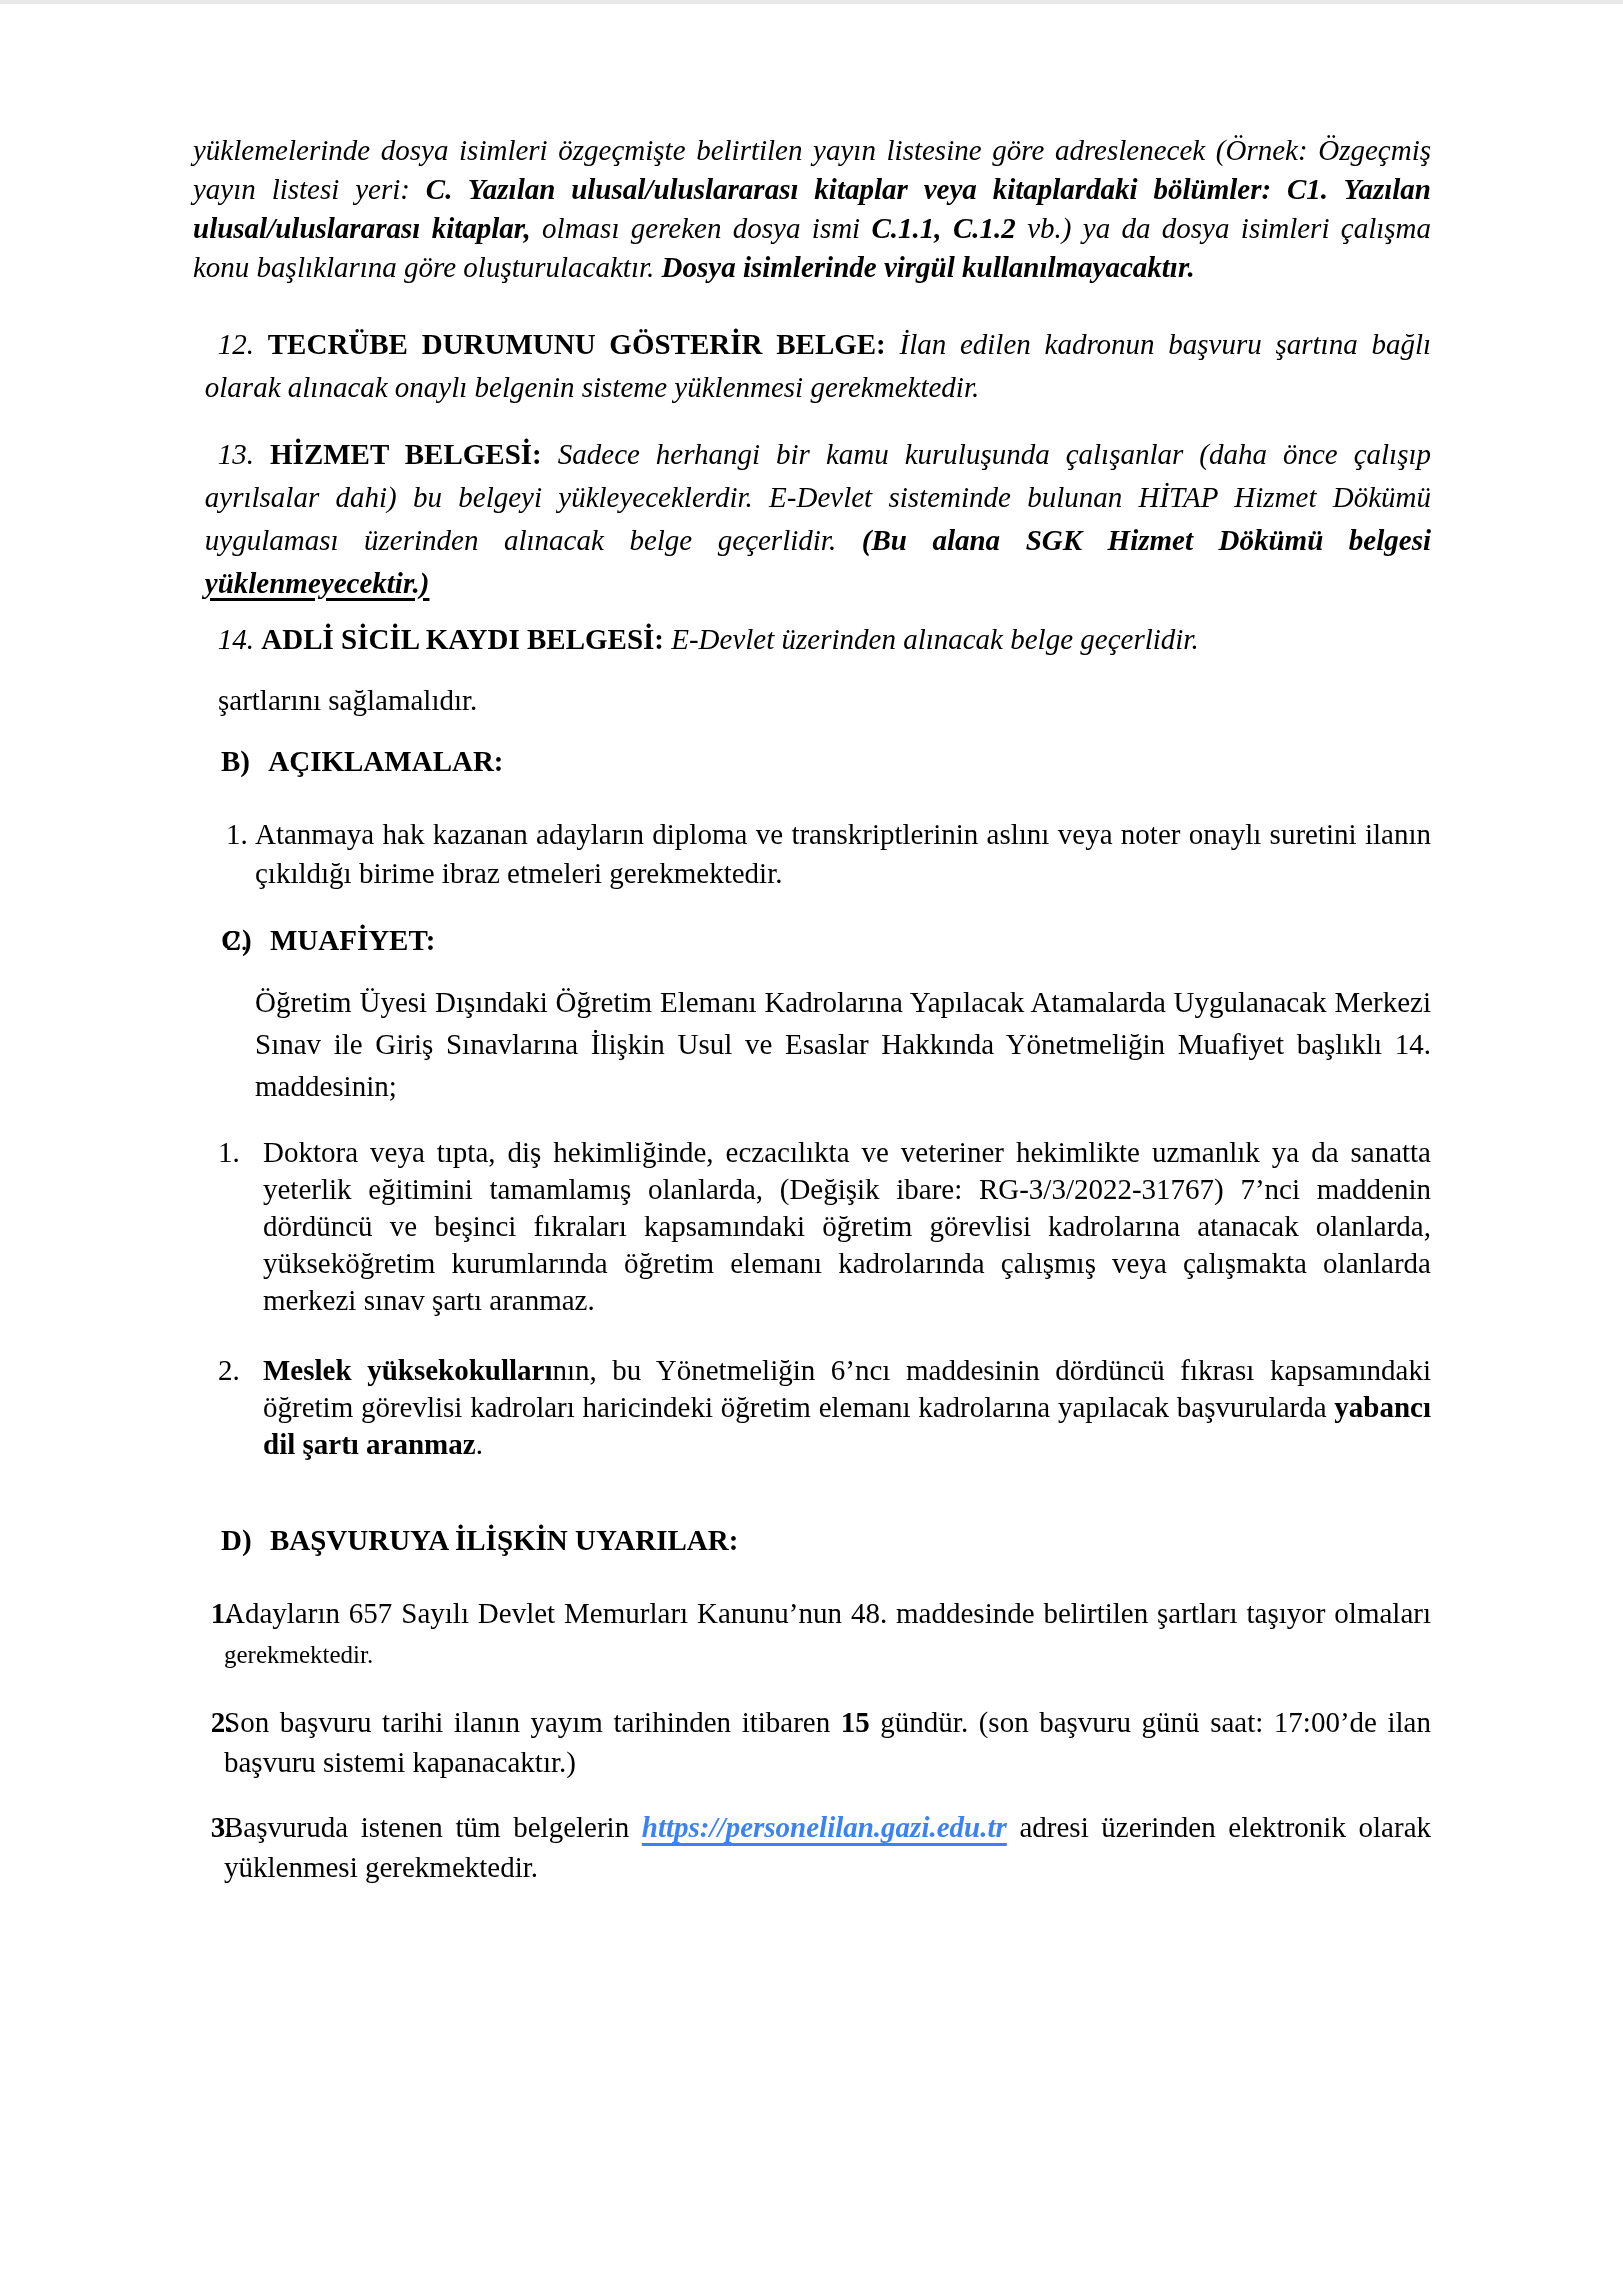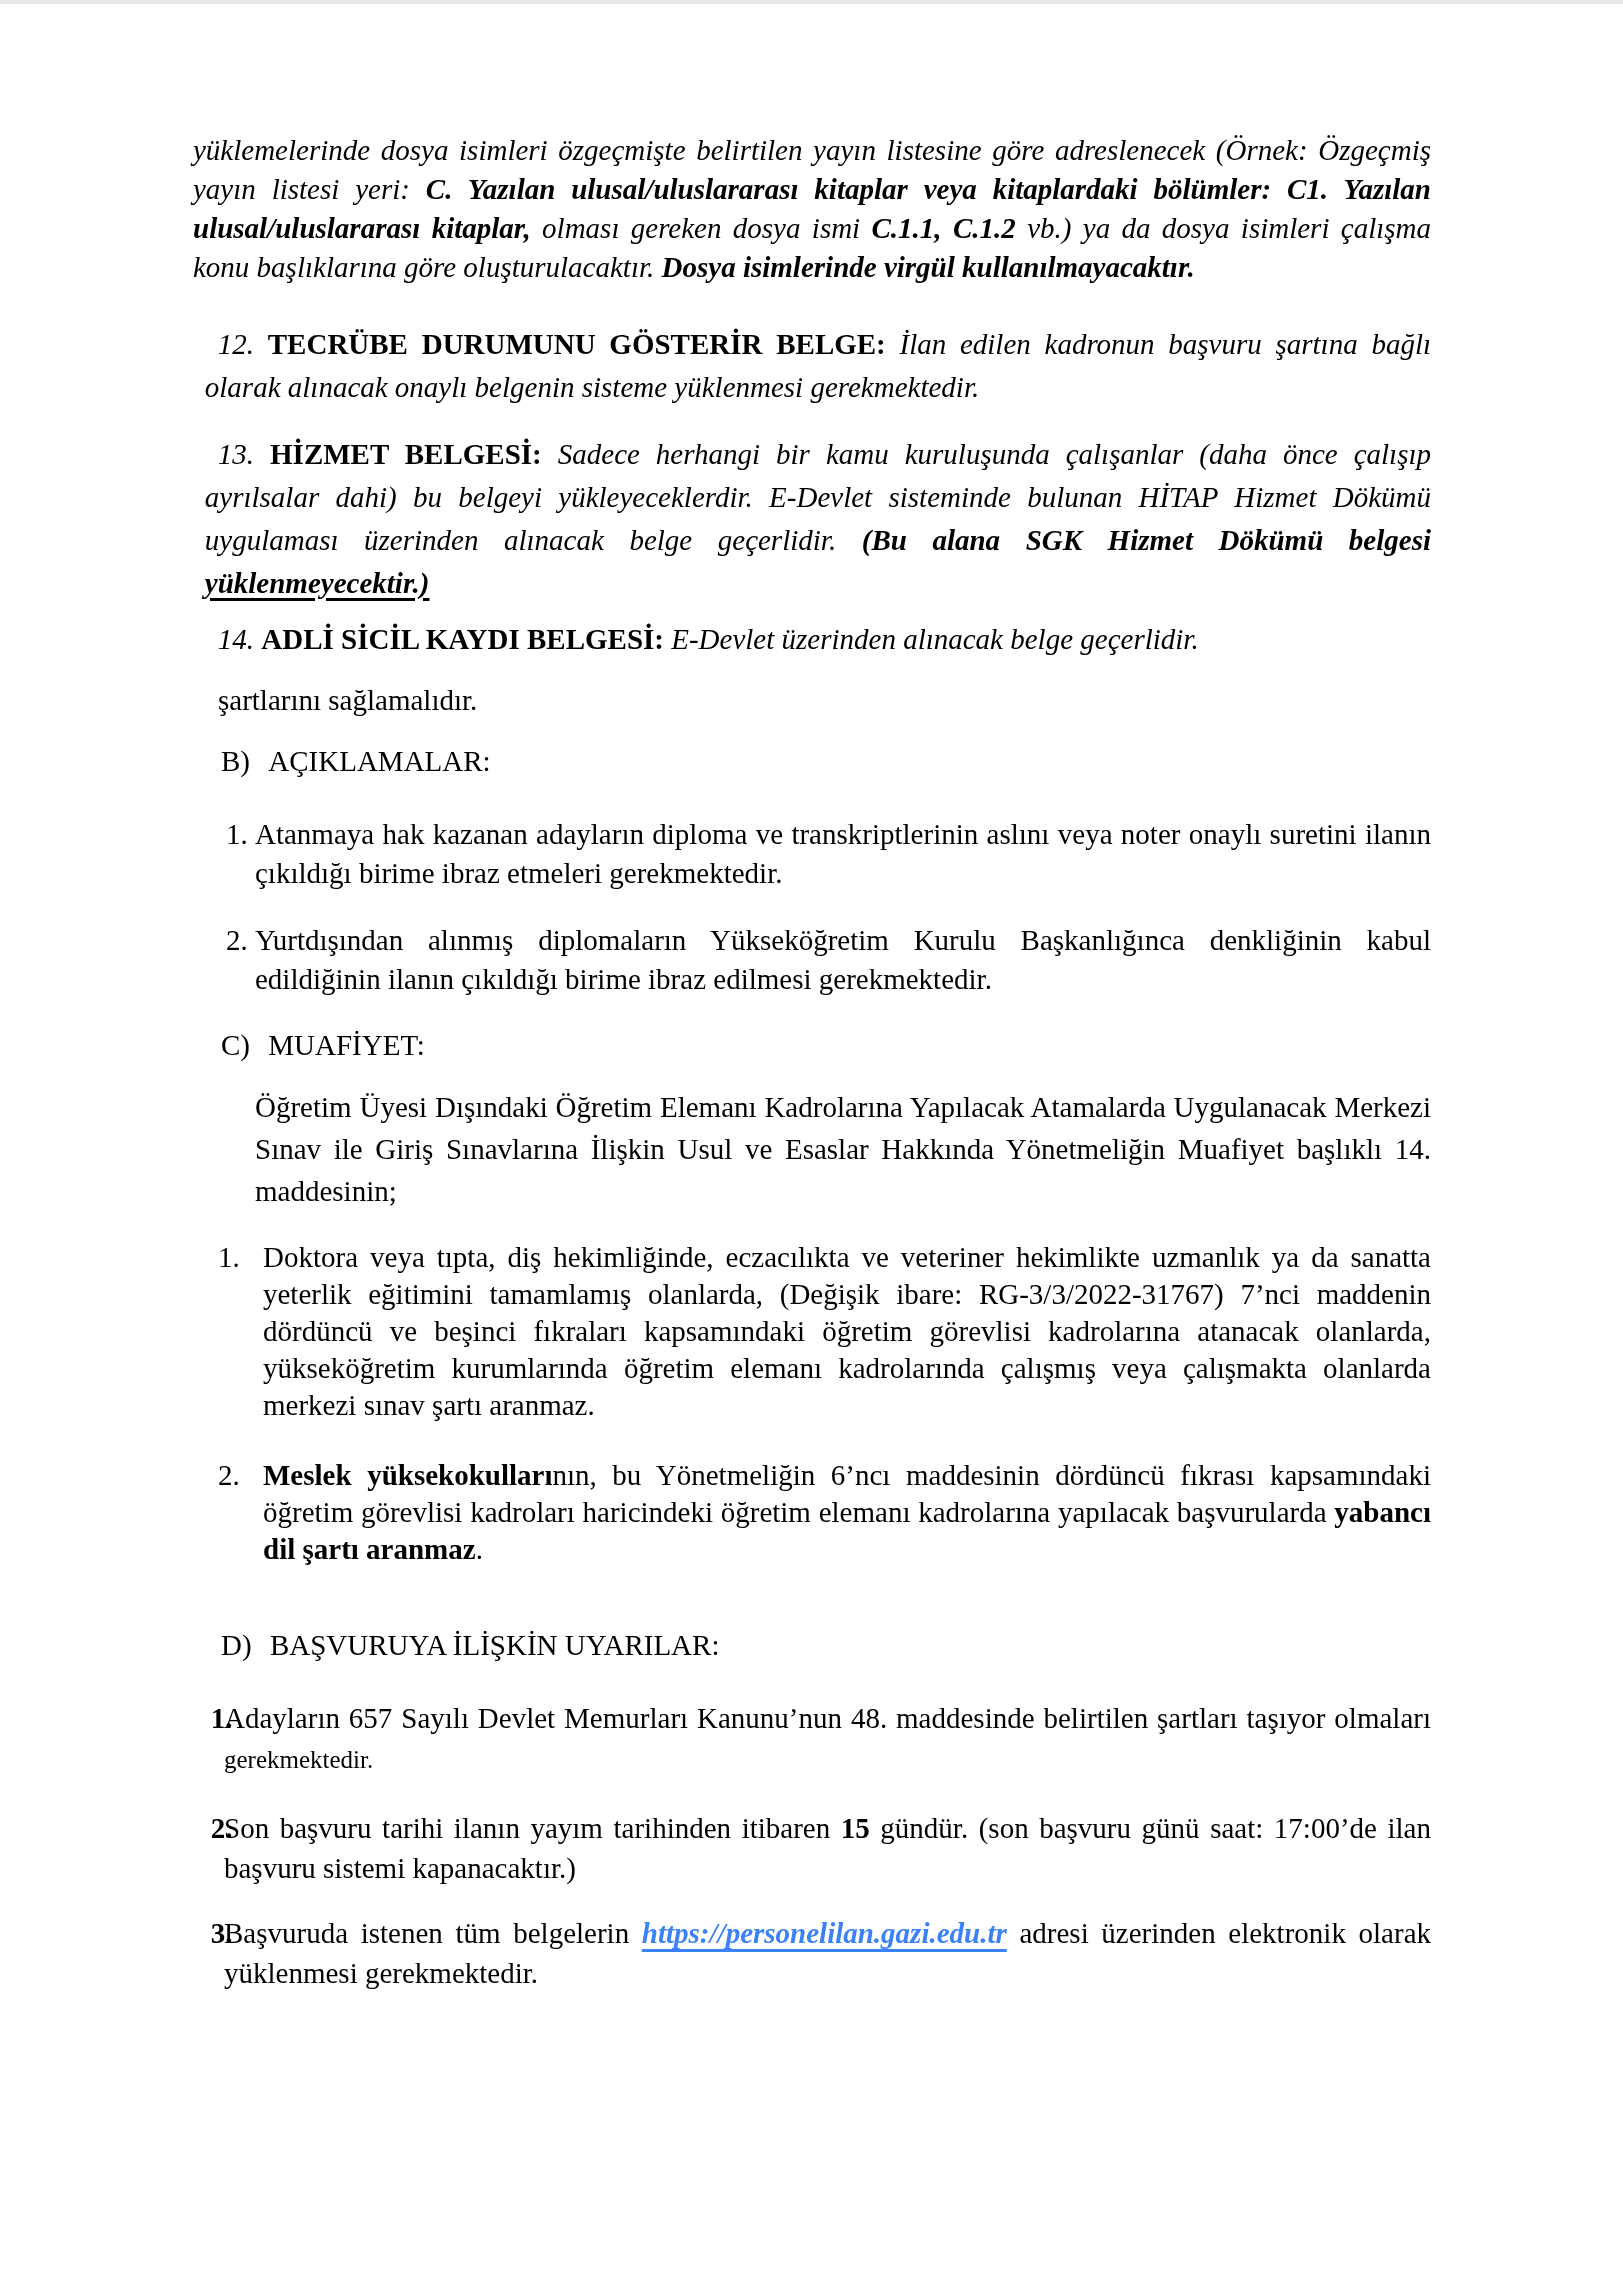--- a/index.html
+++ b/index.html
@@ -25,21 +25,21 @@
 
   .intro { line-height: 39px; }
 
   .doc-item { margin-left: 11.8px; text-indent: 13px; line-height: 43px; }
   .item12 { margin-top: 36px; }
   .item13 { margin-top: 23.5px; }
   .item14 { margin-top: 13.7px; }
 
   .plain-line { margin-top: 20px; margin-left: 25px; line-height: 39px; }
 
-  .sec-heading { line-height: 39px; font-weight: normal; margin-left: 28px; }
+  .sec-heading { line-height: 39px; font-weight: bold; margin-left: 28px; }
   .sec-heading .letter { display: inline-block; margin-right: 18.3px; }
   .heading-b { margin-top: 21.6px; }
   .heading-c { margin-top: 27.5px; }
   .heading-d { margin-top: 58px; }
 
   .li { position: relative; box-sizing: border-box; }
   .num { position: absolute; top: 0; }
 
   .list-b-item { padding-left: 62px; line-height: 39px; }
   .list-b-item .num { left: 33px; }
@@ -85,21 +85,21 @@
   <p class="doc-item item13 just"><span class="it">13. </span><span class="b">HİZMET BELGESİ: </span><span class="it">Sadece herhangi bir kamu kuruluşunda çalışanlar (daha önce çalışıp ayrılsalar dahi) bu belgeyi yükleyeceklerdir. E-Devlet sisteminde bulunan HİTAP Hizmet Dökümü uygulaması üzerinden alınacak belge geçerlidir. </span><span class="bi">(Bu alana SGK Hizmet Dökümü belgesi </span><span class="bi u">yüklenmeyecektir.)</span></p>
 
   <p class="doc-item item14 just"><span class="it">14. </span><span class="b">ADLİ SİCİL KAYDI BELGESİ: </span><span class="it">E-Devlet üzerinden alınacak belge geçerlidir.</span></p>
 
   <p class="plain-line">şartlarını sağlamalıdır.</p>
 
   <p class="sec-heading heading-b"><span class="letter">B)</span><span>AÇIKLAMALAR:</span></p>
 
   <div class="list-b">
     <p class="li list-b-item li-b1 just"><span class="num">1.</span><span>Atanmaya hak kazanan adayların diploma ve transkriptlerinin aslını veya noter onaylı suretini ilanın çıkıldığı birime ibraz etmeleri gerekmektedir.</span></p>
-    <p class="li list-b-item li-b2 just"><span class="num">2.</span><span>Yurtdışından alınmış diplomaların Yükseköğretim Kurulu Başkanlığınca denkliğinin kabul edildiğinin ilanın çıkıldığı birime ibraz edilmesi gerekmektedir.</span></p>
+    <p class="li list-b-item li-b2 just"><span class="num">2.</span></p>
   </div>
 
   <p class="sec-heading heading-c"><span class="letter">C)</span><span>MUAFİYET:</span></p>
 
   <p class="c-para just">Öğretim Üyesi Dışındaki Öğretim Elemanı Kadrolarına Yapılacak Atamalarda Uygulanacak Merkezi Sınav ile Giriş Sınavlarına İlişkin Usul ve Esaslar Hakkında Yönetmeliğin Muafiyet başlıklı 14. maddesinin;</p>
 
   <div class="list-c">
     <p class="li list-c-item li-c1 just"><span class="num">1.</span><span>Doktora veya tıpta, diş hekimliğinde, eczacılıkta ve veteriner hekimlikte uzmanlık ya da sanatta yeterlik eğitimini tamamlamış olanlarda, (Değişik ibare: RG-3/3/2022-31767) 7’nci maddenin dördüncü ve beşinci fıkraları kapsamındaki öğretim görevlisi kadrolarına atanacak olanlarda, yükseköğretim kurumlarında öğretim elemanı kadrolarında çalışmış veya çalışmakta olanlarda merkezi sınav şartı aranmaz.</span></p>
 
 

